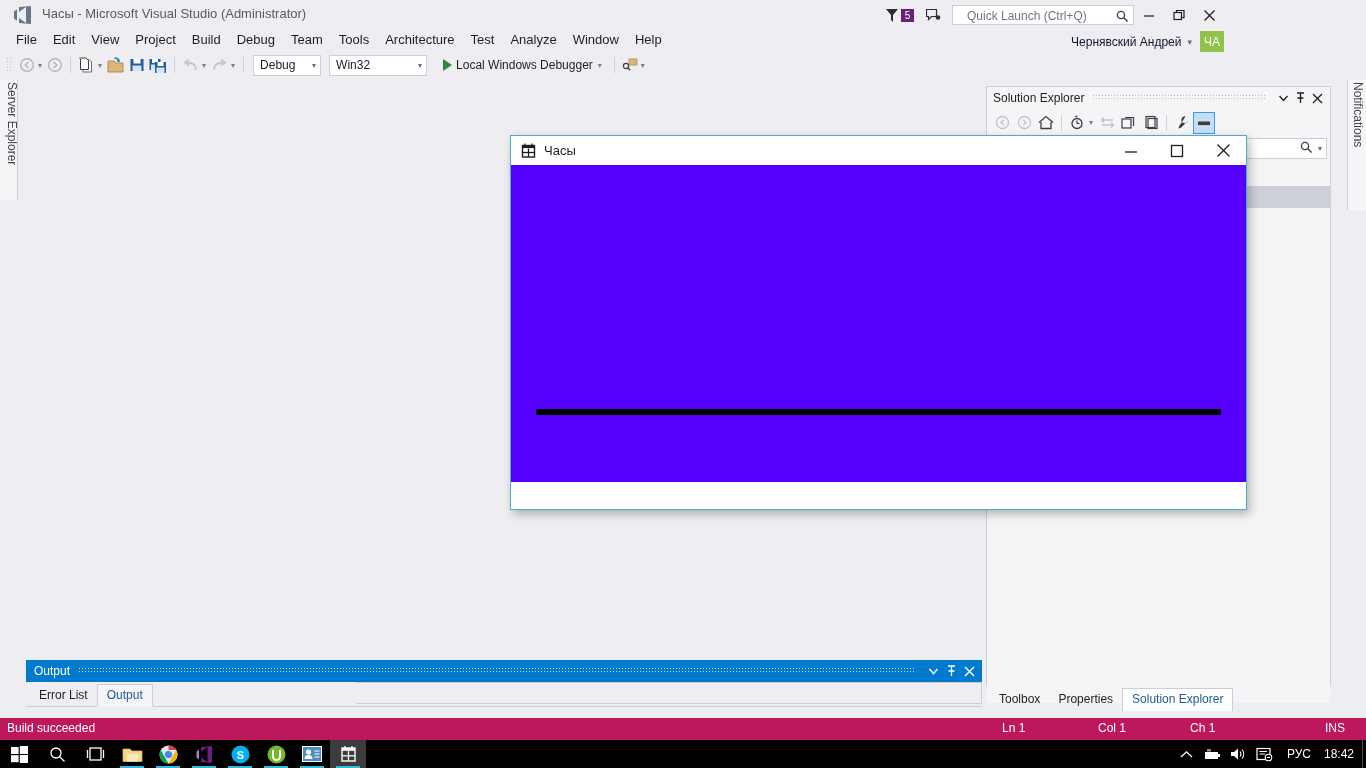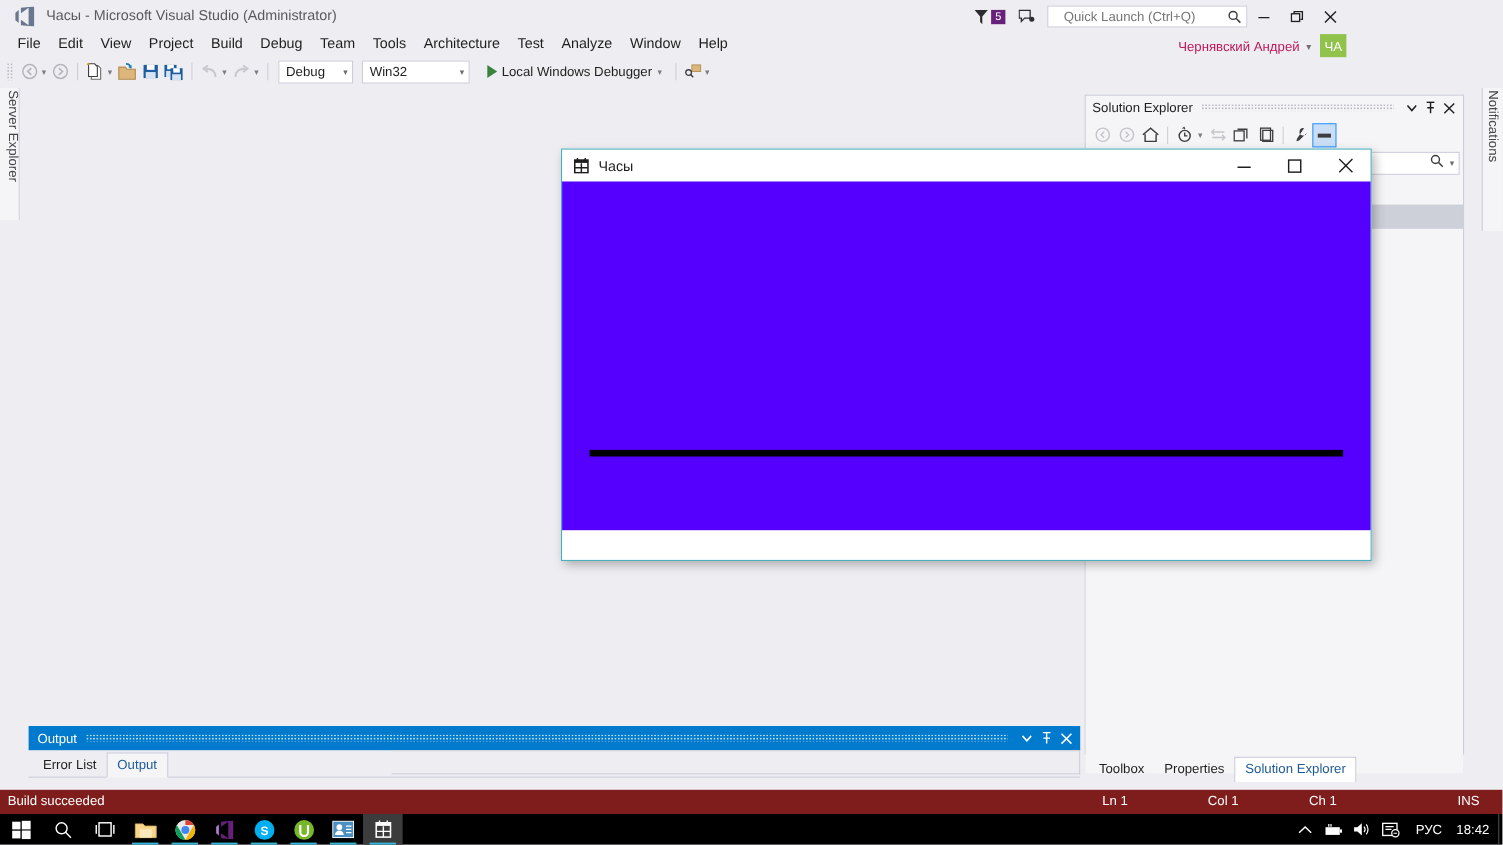--- a/index.html
+++ b/index.html
@@ -24,21 +24,21 @@
       line-height:13px; min-width:13px; text-align:center; padding:0 2px; margin-left:2px; }
   .feedback-icon { width:16px; height:15px; margin:0 10px 0 6px; }
   .qlaunch { position:relative; width:182px; height:20px; background:#fff; border:1px solid #CCCEDB; }
   .qlaunch input { border:0; outline:0; width:154px; height:18px; margin:0 14px; font-size:12px;
       color:#717171; background:transparent; font-family:"Liberation Sans", sans-serif; }
   .qlaunch .mag { position:absolute; right:4px; top:3px; }
   .wbtn { width:30px; height:26px; display:flex; align-items:center; justify-content:center;
       color:#1E1E1E; }
   .wbtn:last-child { margin-right:4px; }
   .user-row { position:absolute; right:0; top:30px; height:24px; display:flex; align-items:center; }
-  .user-name { font-size:12px; color:#be185d; }
+  .user-name { font-size:12px; color:#0f172a; }
   .user-caret { margin:0 8px 0 6px; color:#6D6D70; font-size:9px; }
   .user-initials { width:24px; height:22px; background:#91C24C; color:#fff; font-size:12px;
       display:flex; align-items:center; justify-content:center; margin-right:4px; }
 
   
   .menubar { position:absolute; left:0; top:30px; height:22px; display:flex; align-items:flex-start;
       padding-left:8px; }
   .menubar span { font-size:13px; color:#1E1E1E; padding:2px 8px; white-space:nowrap; }
 
   
@@ -111,21 +111,21 @@
       border:1px solid #CCCEDB; border-left:0; background:#EEEEF2; }
 
   
   .dock-tabs { position:absolute; left:986px; top:686px; width:380px; height:25px;
       display:flex; align-items:flex-end; padding-left:4px; }
   .dtab { font-size:12px; color:#1E1E1E; padding:3px 9px 5px 9px; }
   .dtab.active { background:#FFFFFF; border:1px solid #CCCEDB; border-bottom:0;
       color:#1E5A96; }
 
   
-  .statusbar { position:absolute; left:0; top:718px; width:1366px; height:22px; background:#7f1d1d;
+  .statusbar { position:absolute; left:0; top:718px; width:1366px; height:22px; background:#be185d;
       color:#fff; font-size:12px; }
   .status-msg { position:absolute; left:7px; top:3px; }
   .st-ln { position:absolute; left:1002px; top:3px; }
   .st-col { position:absolute; left:1098px; top:3px; }
   .st-ch { position:absolute; left:1190px; top:3px; }
   .st-ins { position:absolute; left:1325px; top:3px; }
 
   
   .clockwin { position:absolute; left:510px; top:135px; width:737px; height:375px;
       background:#FFFFFF; border:1px solid #4AAFBF;

